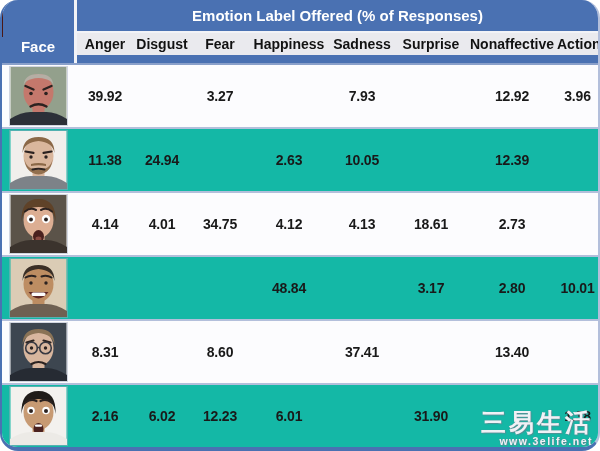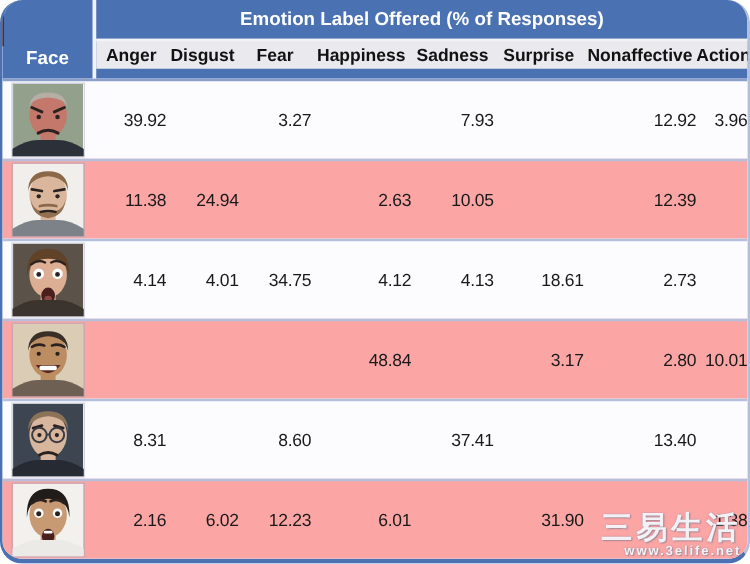--- a/index.html
+++ b/index.html
@@ -32,24 +32,24 @@
   }
   .col-h{ text-align:center;color:#121212;font-size:14px;font-weight:700;white-space:nowrap;}
   #rows{position:absolute;left:0;top:63px;right:0;}
   .row{
     display:grid;grid-template-columns:75px 56px 58px 58px 80px 66px 72px 90px 41px;
     height:64px;box-sizing:border-box;border-top:2px solid #b3bfdb;
     align-items:center;
   }
   .row:first-child{border-top:2px solid #8aa0ca;}
   .row.odd{background:#fcfcfe;}
-  .row.even{background:#fca5a5;}
+  .row.even{background:#14b8a6;}
   .face-cell{height:58px;padding-left:8px;display:flex;align-items:center;}
   .face-cell svg{display:block;box-shadow:0 0 0 1px rgba(160,168,190,.45);}
-  .val{text-align:right;color:#191919;font-size:14px;font-weight:400;letter-spacing:-0.2px;}
+  .val{text-align:center;color:#191919;font-size:14px;font-weight:700;letter-spacing:-0.2px;}
   .watermark{
     position:absolute;right:5px;bottom:1px;z-index:5;text-align:right;
     color:rgba(250,250,253,0.93);
     text-shadow:0 0 1px rgba(130,130,148,0.9),1px 1px 1px rgba(120,120,138,0.55);
     pointer-events:none;line-height:1;
   }
   .wm-cn{font-size:25px;font-weight:700;letter-spacing:3px;}
   .wm-url{font-size:10.5px;font-weight:700;letter-spacing:1.5px;margin-top:1px;}
 </style>
 </head>

